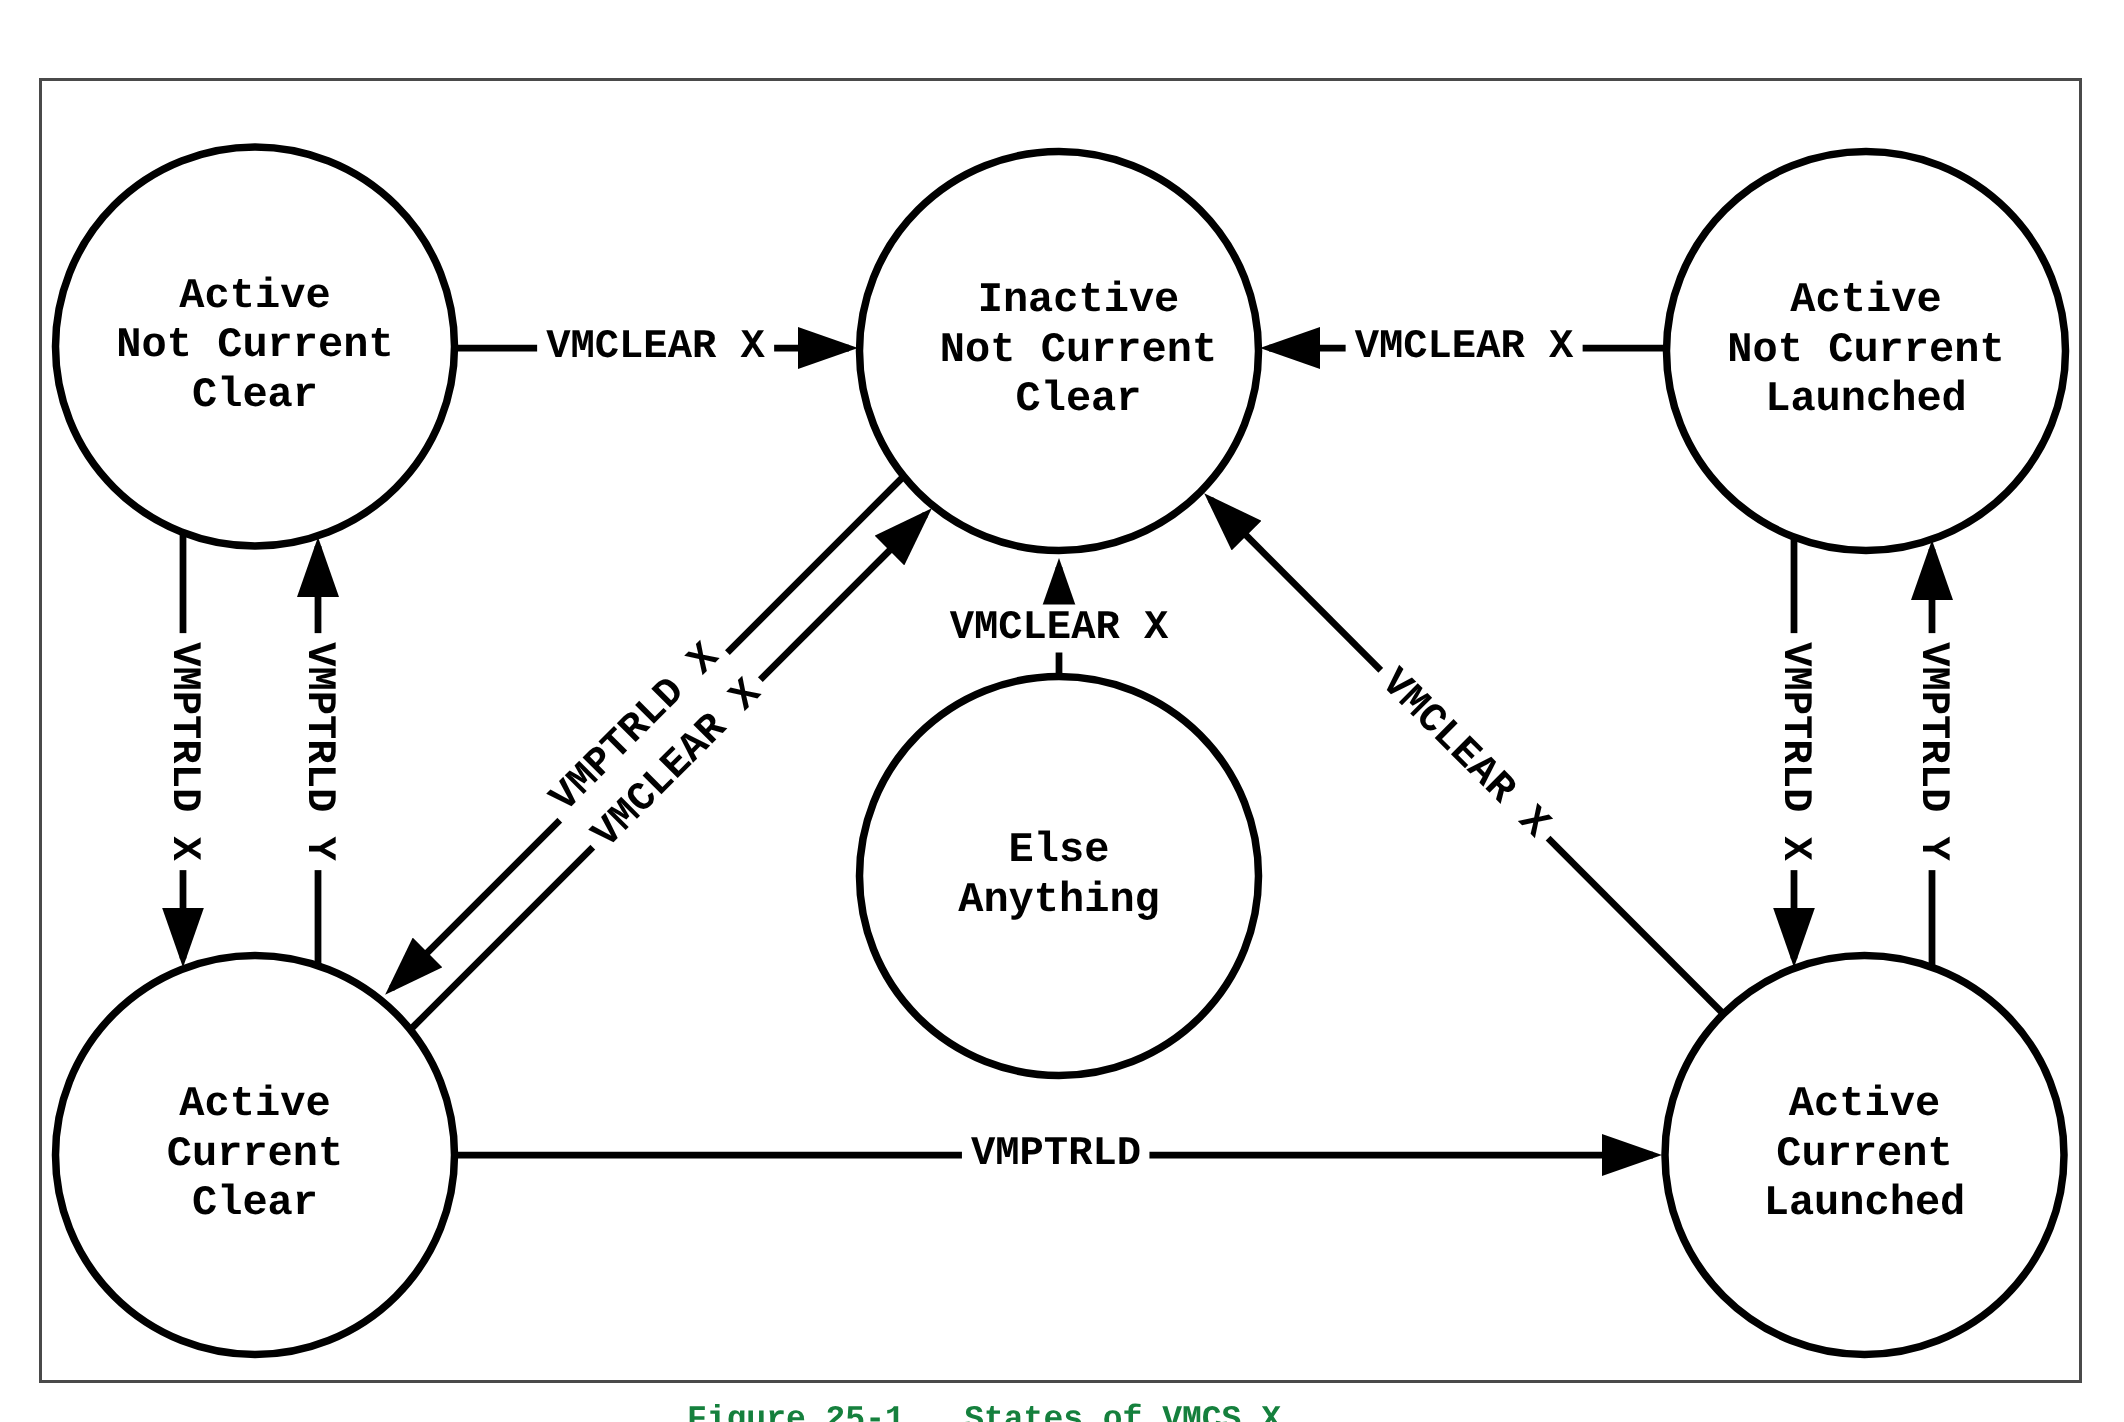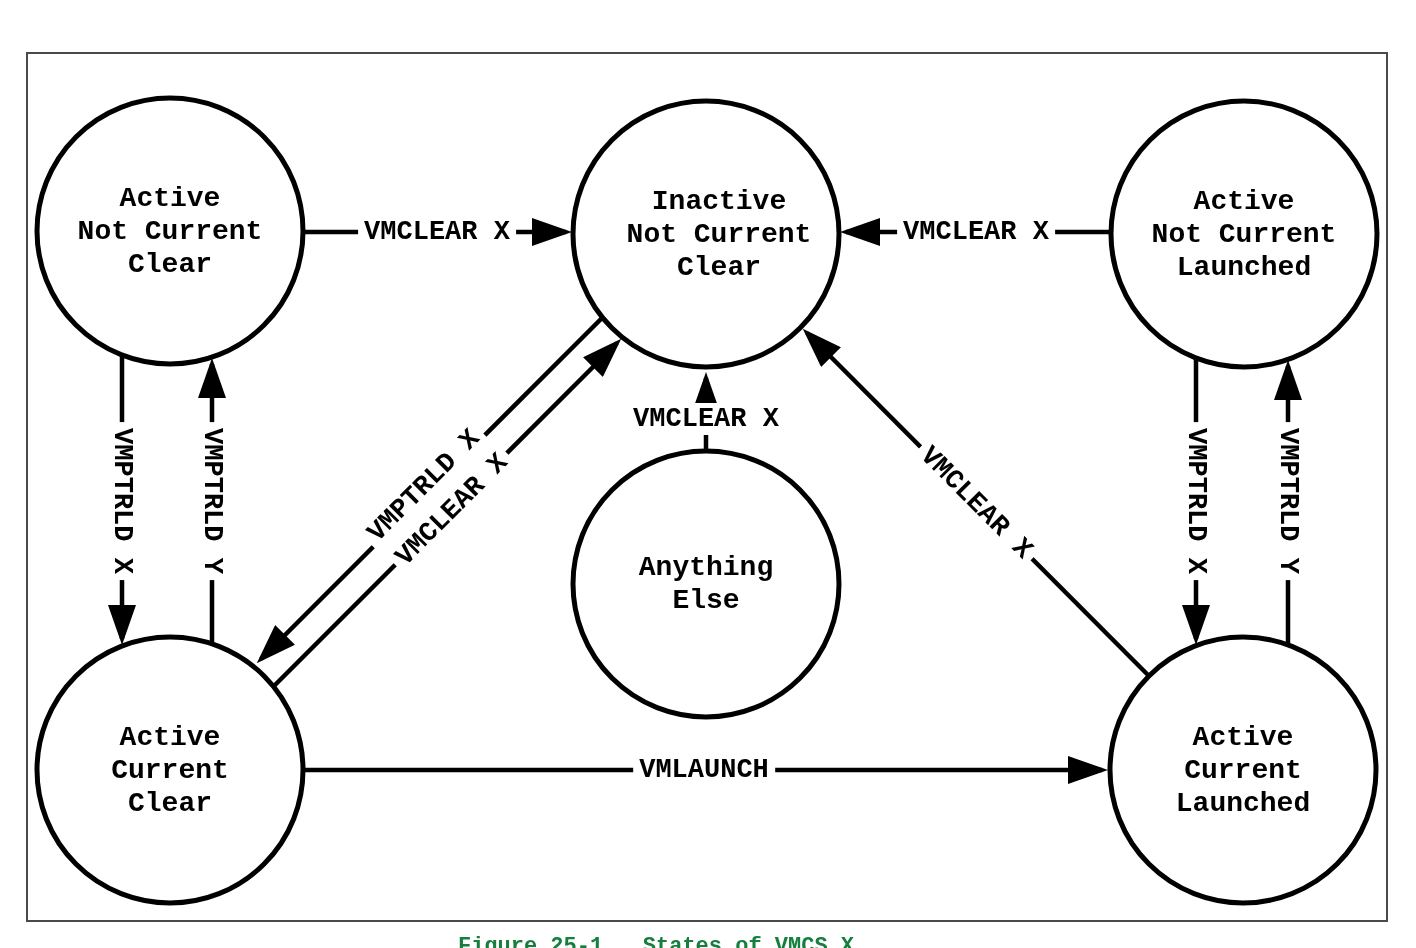--- a/index.html
+++ b/index.html
@@ -66,22 +66,22 @@
     <div>Inactive</div>
     <div>Not Current</div>
     <div>Clear</div>
   </div>
   <div class="state-label" style="left:1244px;top:190px;width:250px">
     <div>Active</div>
     <div>Not Current</div>
     <div>Launched</div>
   </div>
   <div class="state-label" style="left:706px;top:540px;width:250px">
+    <div>Else</div>
     <div>Anything</div>
-    <div>Else</div>
   </div>
   <div class="state-label" style="left:170px;top:726px;width:250px">
     <div>Active</div>
     <div>Current</div>
     <div>Clear</div>
   </div>
   <div class="state-label" style="left:1243px;top:726px;width:250px">
     <div>Active</div>
     <div>Current</div>
     <div>Launched</div>
@@ -90,17 +90,17 @@
   <div class="tlabel h" style="left:437px;top:188px">VMCLEAR X</div>
   <div class="tlabel h" style="left:976px;top:188px">VMCLEAR X</div>
   <div class="tlabel r90" style="left:122px;top:457px">VMPTRLD X</div>
   <div class="tlabel r90" style="left:212px;top:457px">VMPTRLD Y</div>
   <div class="tlabel r90" style="left:1196px;top:457px">VMPTRLD X</div>
   <div class="tlabel r90" style="left:1288px;top:457px">VMPTRLD Y</div>
   <div class="tlabel rm45" style="left:424px;top:442px">VMPTRLD X</div>
   <div class="tlabel rm45" style="left:452px;top:466px">VMCLEAR X</div>
   <div class="tlabel h" style="left:706px;top:375px">VMCLEAR X</div>
   <div class="tlabel rp45" style="left:976px;top:459px">VMCLEAR X</div>
-  <div class="tlabel h" style="left:704px;top:726px">VMLAUNCH</div>
+  <div class="tlabel h" style="left:704px;top:726px">VMPTRLD</div>
 
   <div class="caption">Figure 25-1.  States of VMCS X</div>
 
 </div>
 
 </body></html>

